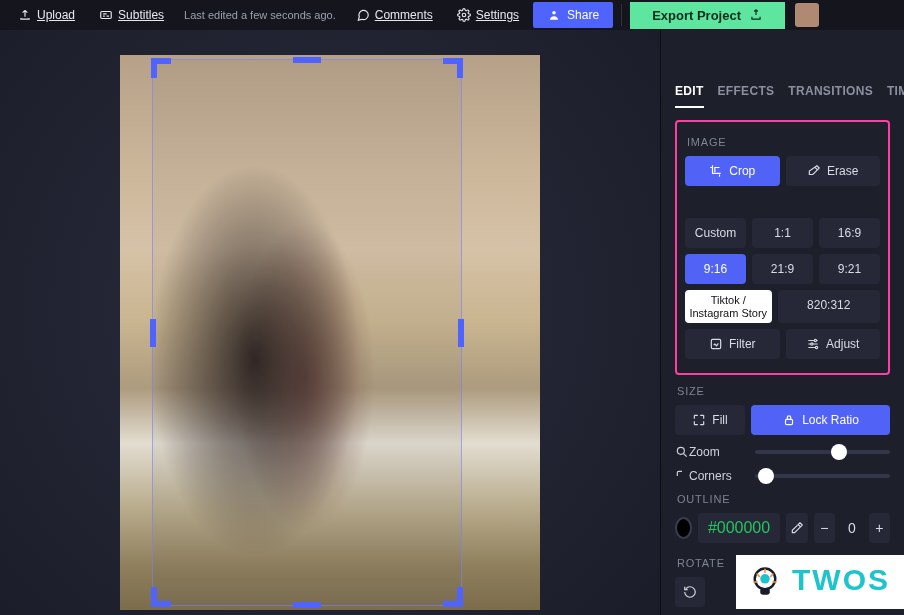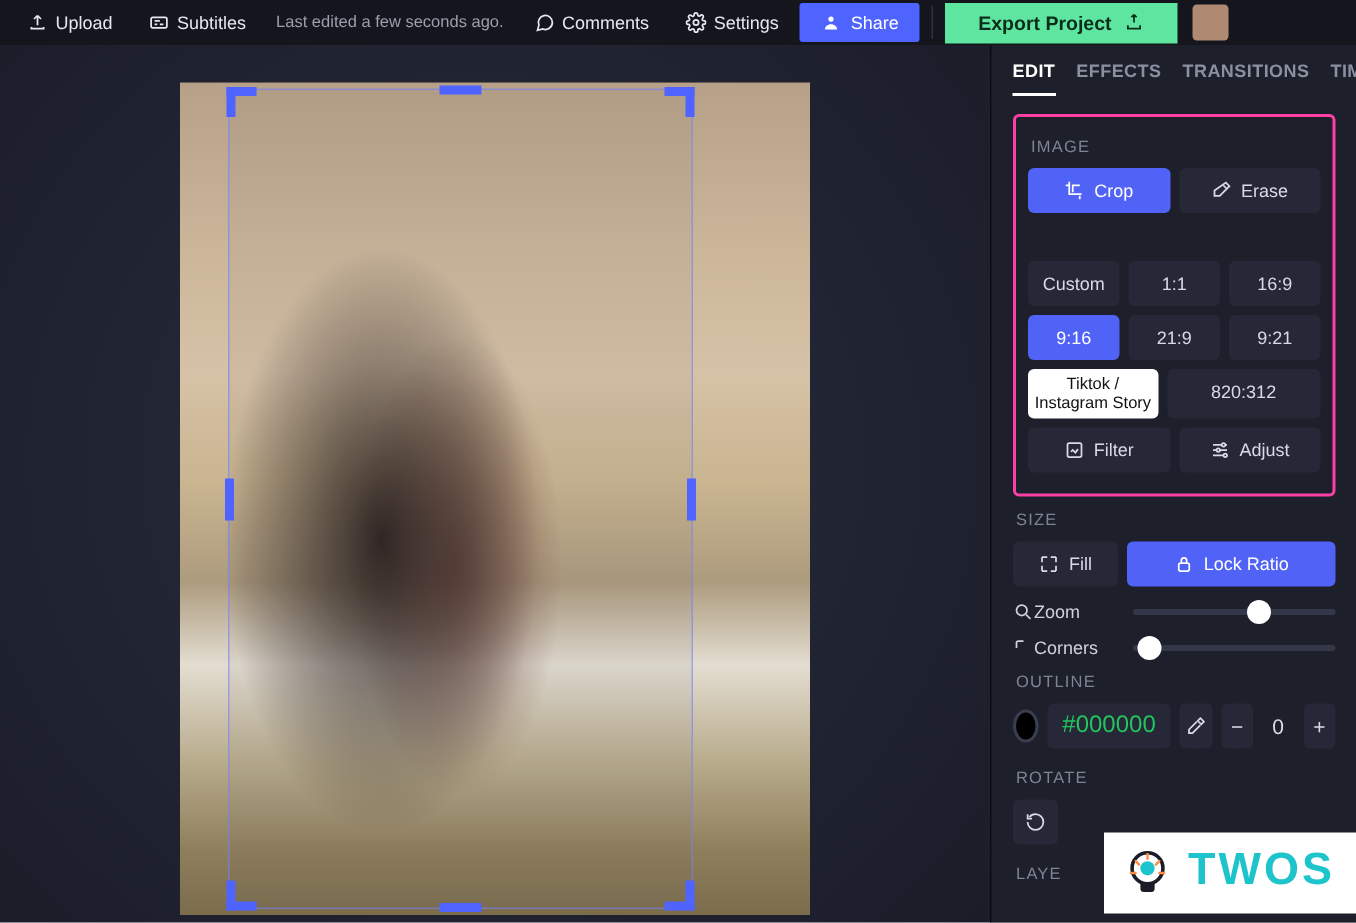--- a/index.html
+++ b/index.html
@@ -12,20 +12,21 @@
   
   .topbar {
     height: 30px; display: flex; align-items: center;
     padding: 0 8px; font-size: 12px; gap: 4px;
     background: #14151d;
   }
   .topbtn {
     display: flex; align-items: center; gap: 5px;
     padding: 4px 10px; color: #e6e8ef; cursor: pointer;
     border-radius: 3px;
+    text-decoration: underline;
   }
   .topbtn svg { width: 14px; height: 14px; }
   .lastedit { font-size: 11px; color: #9aa0ae; margin: 0 6px; }
   .share {
     background: #4f63ff; color: #fff; padding: 6px 14px;
     border-radius: 2px; display: flex; align-items: flex-end; gap: 6px;
     font-weight: 500;
   }
   .divider { width: 1px; height: 22px; background: #2e3140; margin: 0 4px; }
   .export {
@@ -82,21 +83,21 @@
   .h-bm { left:50%; bottom:-3px; transform:translateX(-50%); width:28px; height:6px; }
   .h-ml { left:-3px; top:50%; transform:translateY(-50%); width:6px; height:28px; }
   .h-mr { right:-3px; top:50%; transform:translateY(-50%); width:6px; height:28px; }
 
   
   .panel {
     position: absolute; right: 0; top: 30px; bottom: 0; width: 244px;
     background: #1d1f2b; border-left: 1px solid #0c0d13;
     display: flex; flex-direction: column; overflow: hidden;
   }
-  .tabs { display: flex; gap: 14px; padding: 10px 14px 0 14px; font-size: 12px; }
+  .tabs { display: flex; gap: 14px; padding: 10px 14px 0 14px; font-size: 12px; margin-top: 44px; }
   .tab { color: #8b90a0; padding-bottom: 8px; cursor: pointer; font-weight:600; letter-spacing:0.3px; }
   .tab.active { color: #fff; border-bottom: 2px solid #fff; }
   .scroll { overflow-y: auto; padding: 12px 14px 20px 14px; }
   .section-label { font-size: 11px; letter-spacing: 0.8px; color: #7e8494; margin: 6px 0 8px 2px; }
   .imgbox { border: 2px solid #ff3fa4; border-radius: 4px; padding: 8px; margin-bottom: 10px; }
   .btnrow { display: flex; gap: 6px; margin-bottom: 6px; }
   .pbtn {
     flex: 1; background: #262837; color: #d8dbe5; font-size: 12px;
     border: none; border-radius: 4px; padding: 8px 4px; cursor: pointer;
     display: flex; align-items: center; justify-content: center; gap: 6px;

